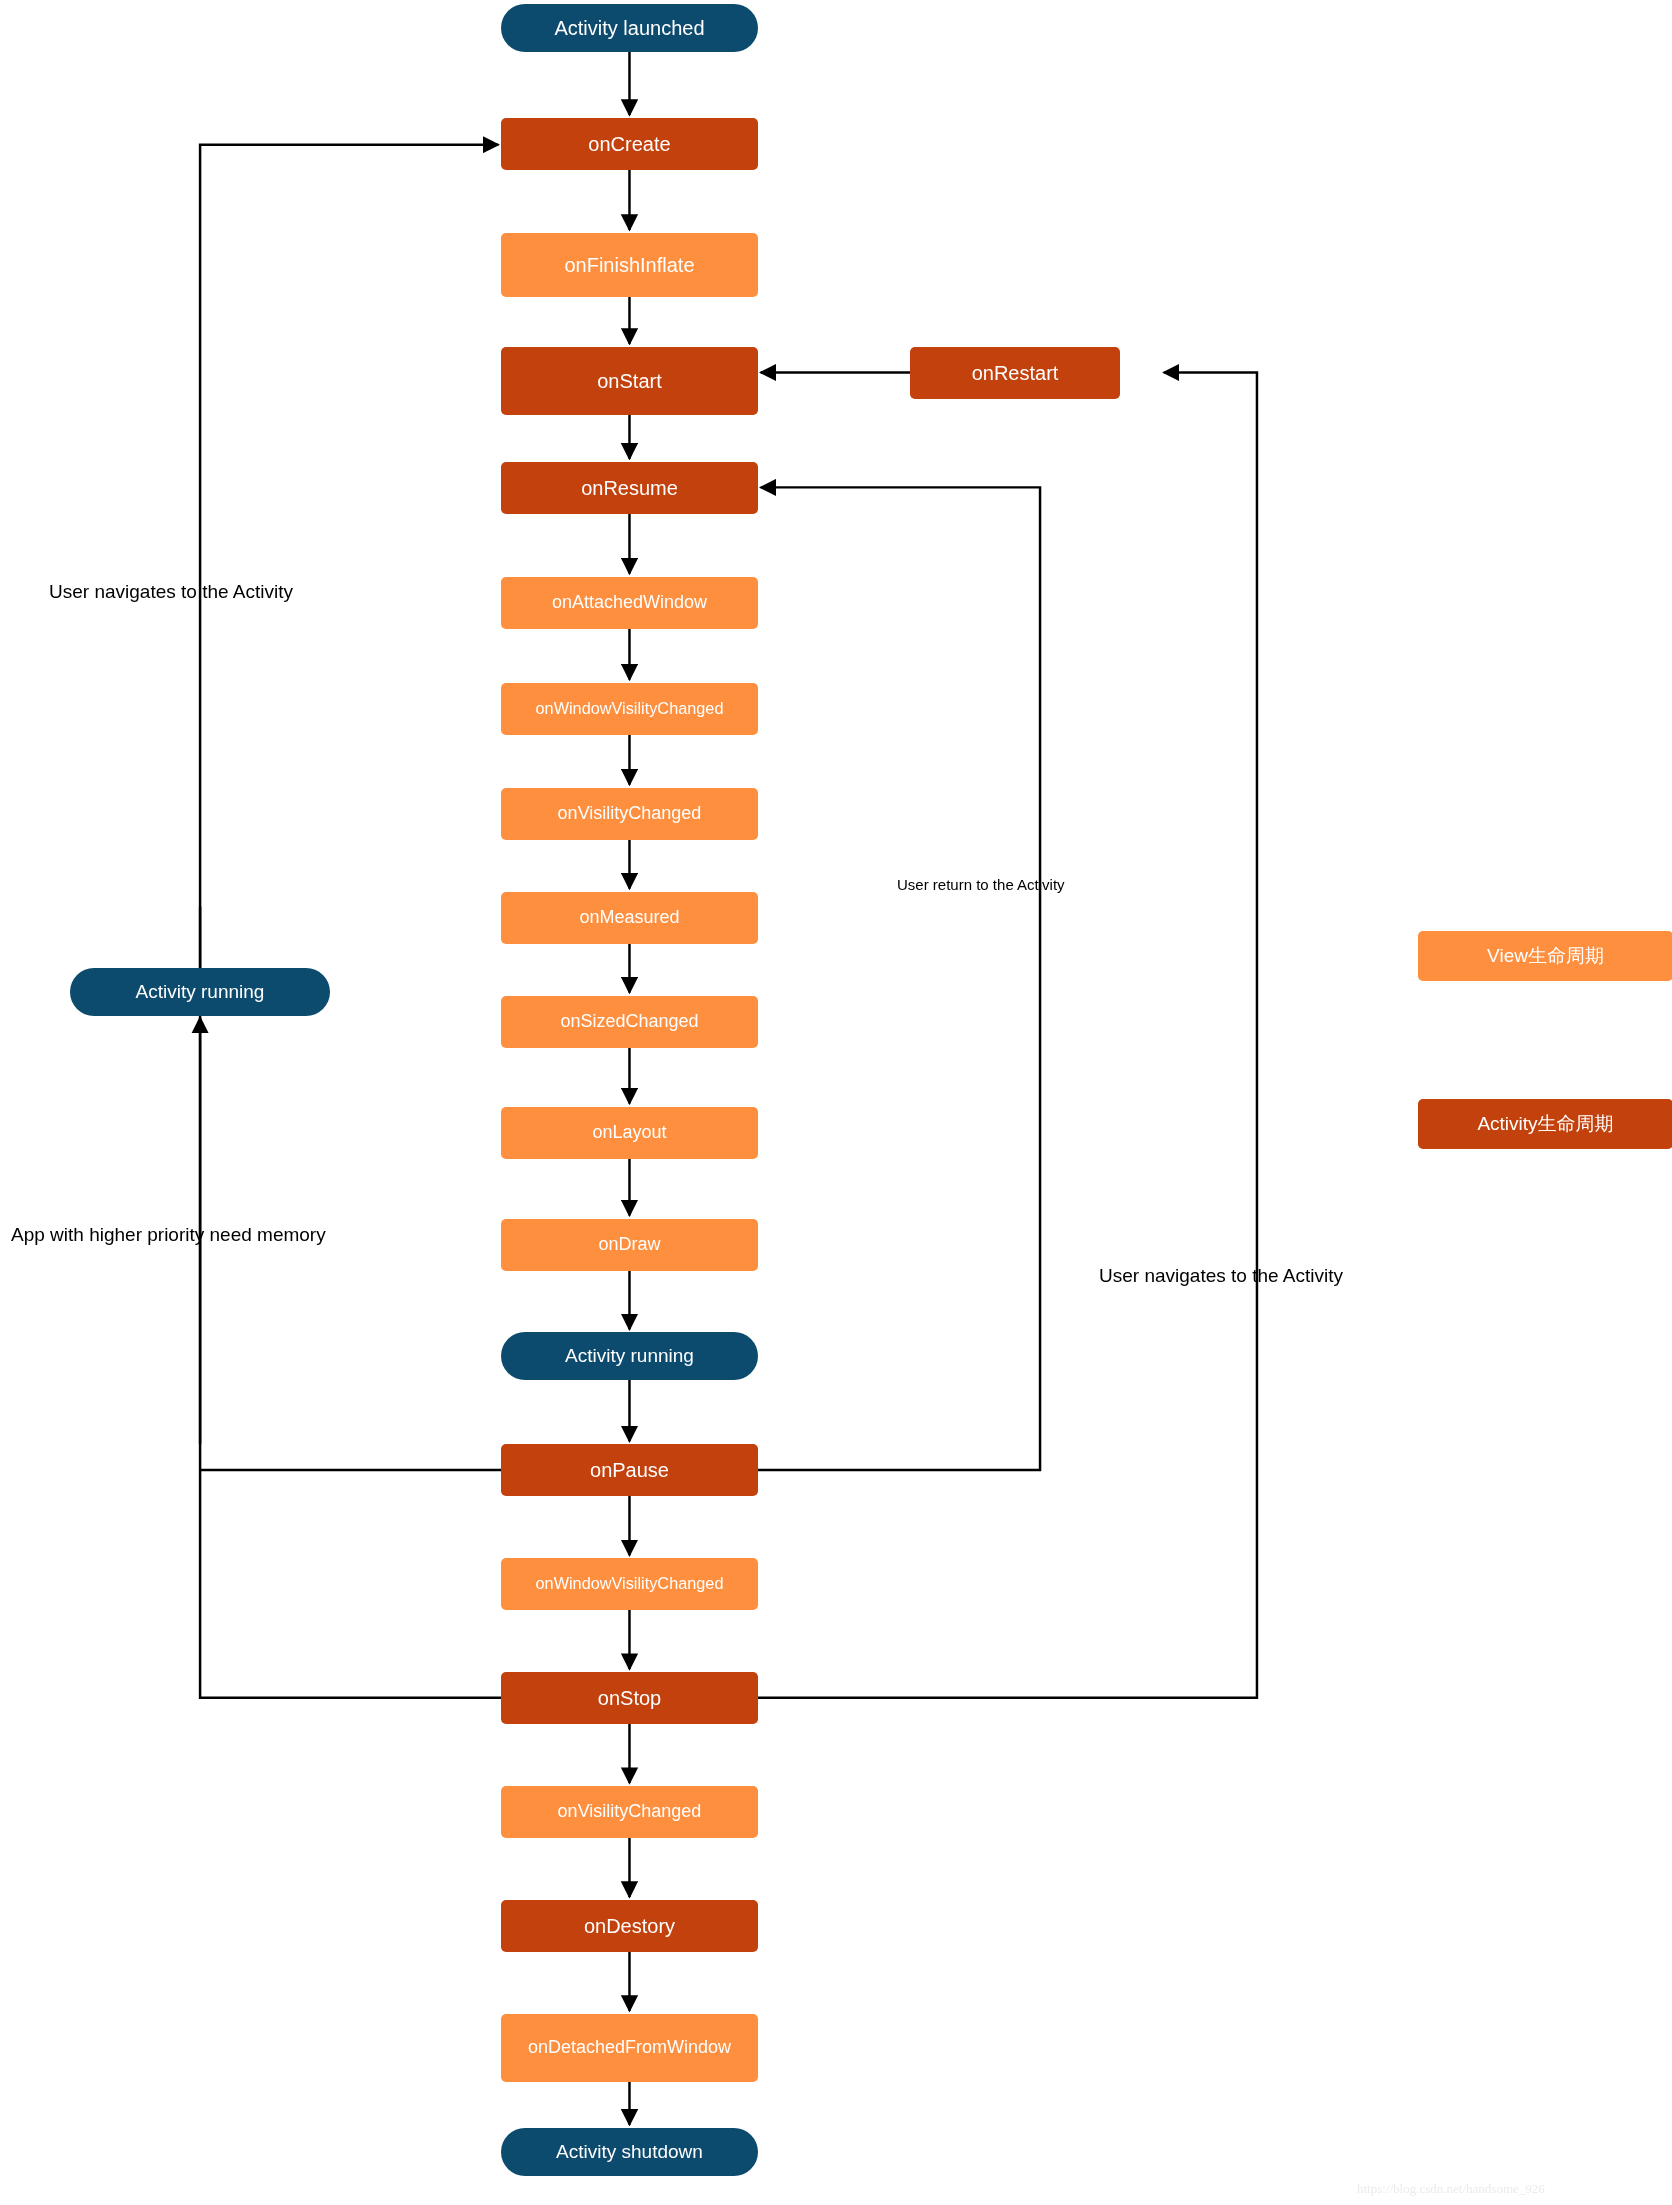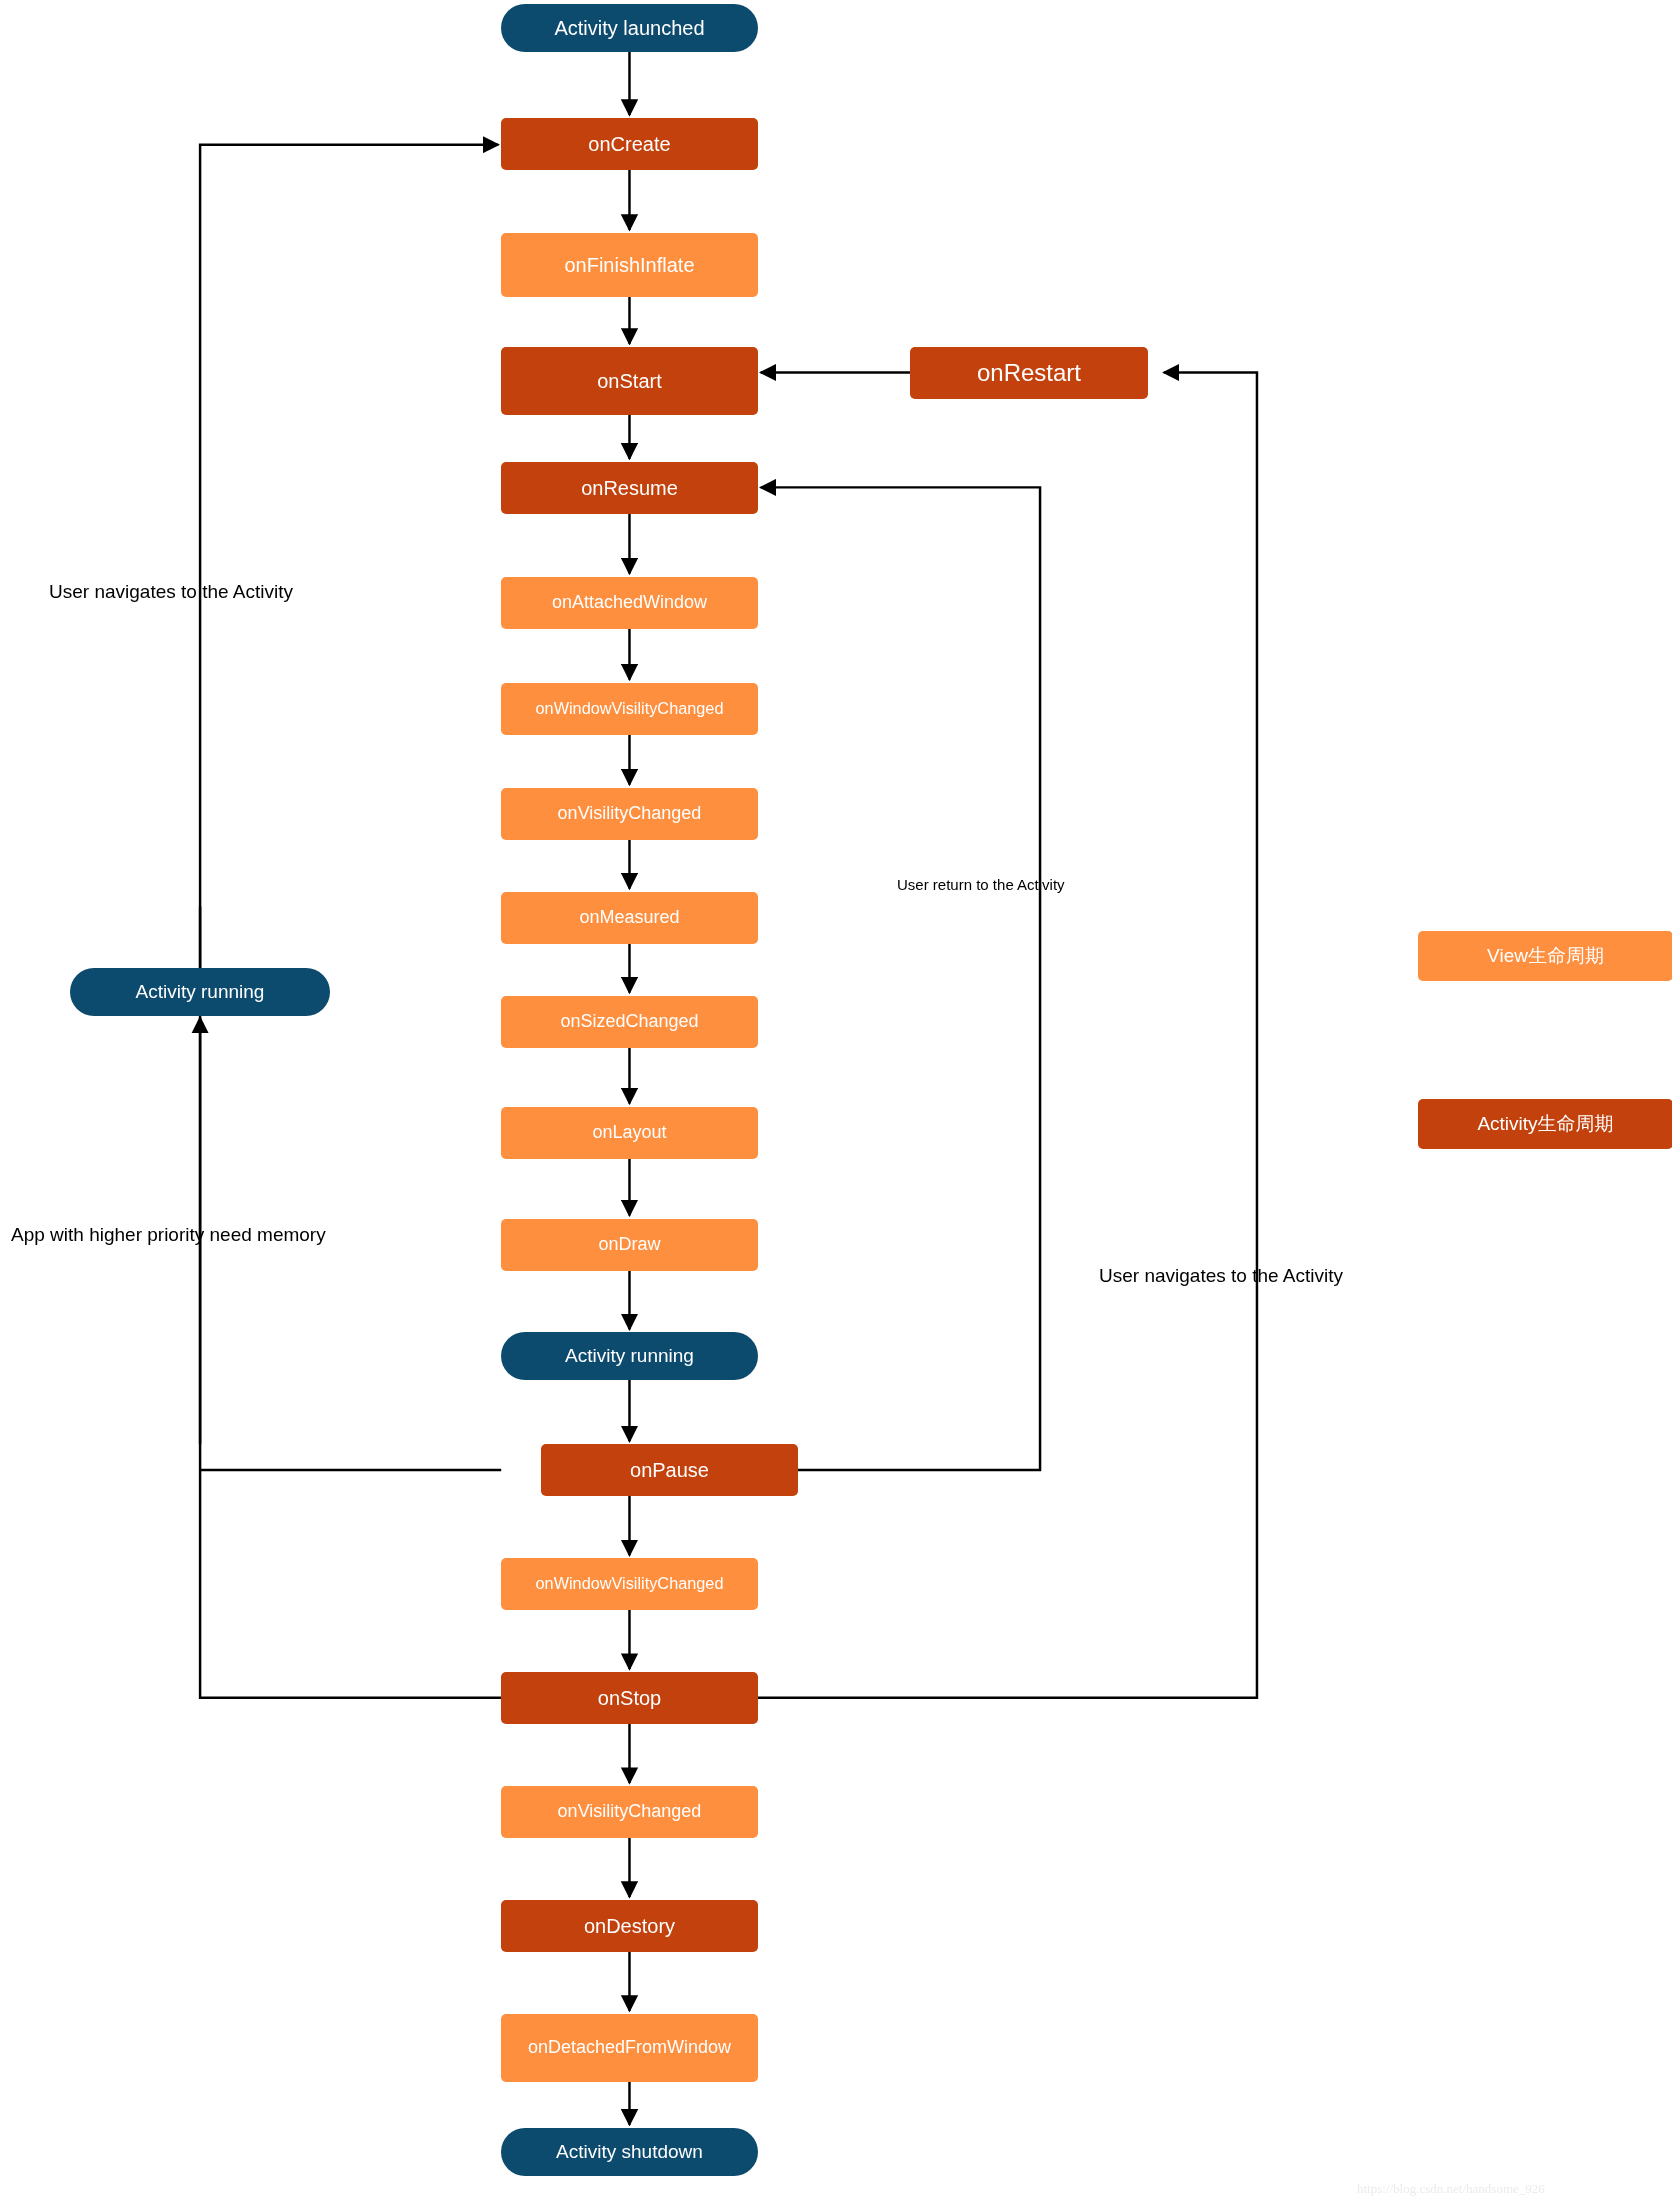--- a/index.html
+++ b/index.html
@@ -102,28 +102,28 @@
       <div class="node activity" style="left: 501px; top: 347px; width: 257px; height: 68px; font-size: 20px;">onStart</div>
       <div class="node activity" style="left: 501px; top: 462px; width: 257px; height: 52px; font-size: 20px;">onResume</div>
       <div class="node view" style="left: 501px; top: 577px; width: 257px; height: 52px; font-size: 18px;">onAttachedWindow</div>
       <div class="node view" style="left: 501px; top: 683px; width: 257px; height: 52px; font-size: 16.3px;">onWindowVisilityChanged</div>
       <div class="node view" style="left: 501px; top: 788px; width: 257px; height: 52px; font-size: 18px;">onVisilityChanged</div>
       <div class="node view" style="left: 501px; top: 892px; width: 257px; height: 52px; font-size: 18px;">onMeasured</div>
       <div class="node view" style="left: 501px; top: 996px; width: 257px; height: 52px; font-size: 18px;">onSizedChanged</div>
       <div class="node view" style="left: 501px; top: 1107px; width: 257px; height: 52px; font-size: 18px;">onLayout</div>
       <div class="node view" style="left: 501px; top: 1219px; width: 257px; height: 52px; font-size: 18px;">onDraw</div>
       <div class="node state" style="left: 501px; top: 1332px; width: 257px; height: 48px; font-size: 19px;">Activity running</div>
-      <div class="node activity" style="left: 501px; top: 1444px; width: 257px; height: 52px; font-size: 20px; margin-left: 40px;">onPause</div>
+      <div class="node activity" style="left: 501px; top: 1444px; width: 257px; height: 52px; font-size: 20px;">onPause</div>
       <div class="node view" style="left: 501px; top: 1558px; width: 257px; height: 52px; font-size: 16.3px;">onWindowVisilityChanged</div>
       <div class="node activity" style="left: 501px; top: 1672px; width: 257px; height: 52px; font-size: 20px;">onStop</div>
       <div class="node view" style="left: 501px; top: 1786px; width: 257px; height: 52px; font-size: 18px;">onVisilityChanged</div>
       <div class="node activity" style="left: 501px; top: 1900px; width: 257px; height: 52px; font-size: 20px;">onDestory</div>
       <div class="node view" style="left: 501px; top: 2014px; width: 257px; height: 68px; font-size: 18px;">onDetachedFromWindow</div>
       <div class="node state" style="left: 501px; top: 2128px; width: 257px; height: 48px; font-size: 19px;">Activity shutdown</div>
-      <div class="node activity" style="left: 910px; top: 347px; width: 238px; height: 52px; font-size: 24px;">onRestart</div>
+      <div class="node activity" style="left: 910px; top: 347px; width: 210px; height: 52px; font-size: 20px;">onRestart</div>
       <div class="node state" style="left: 70px; top: 968px; width: 260px; height: 48px; font-size: 19px;">Activity running</div>
     </div>
 
   <div id="edge-labels">
       <div class="lbl" style="left: 49px; top: 581px; font-size: 19px;">User navigates to the Activity</div>
       <div class="lbl" style="left: 11px; top: 1224px; font-size: 19px;">App with higher priority need memory</div>
       <div class="lbl" style="left: 897px; top: 876px; font-size: 15px;">User return to the Activity</div>
       <div class="lbl" style="left: 1099px; top: 1265px; font-size: 19px;">User navigates to the Activity</div>
     </div>
 

